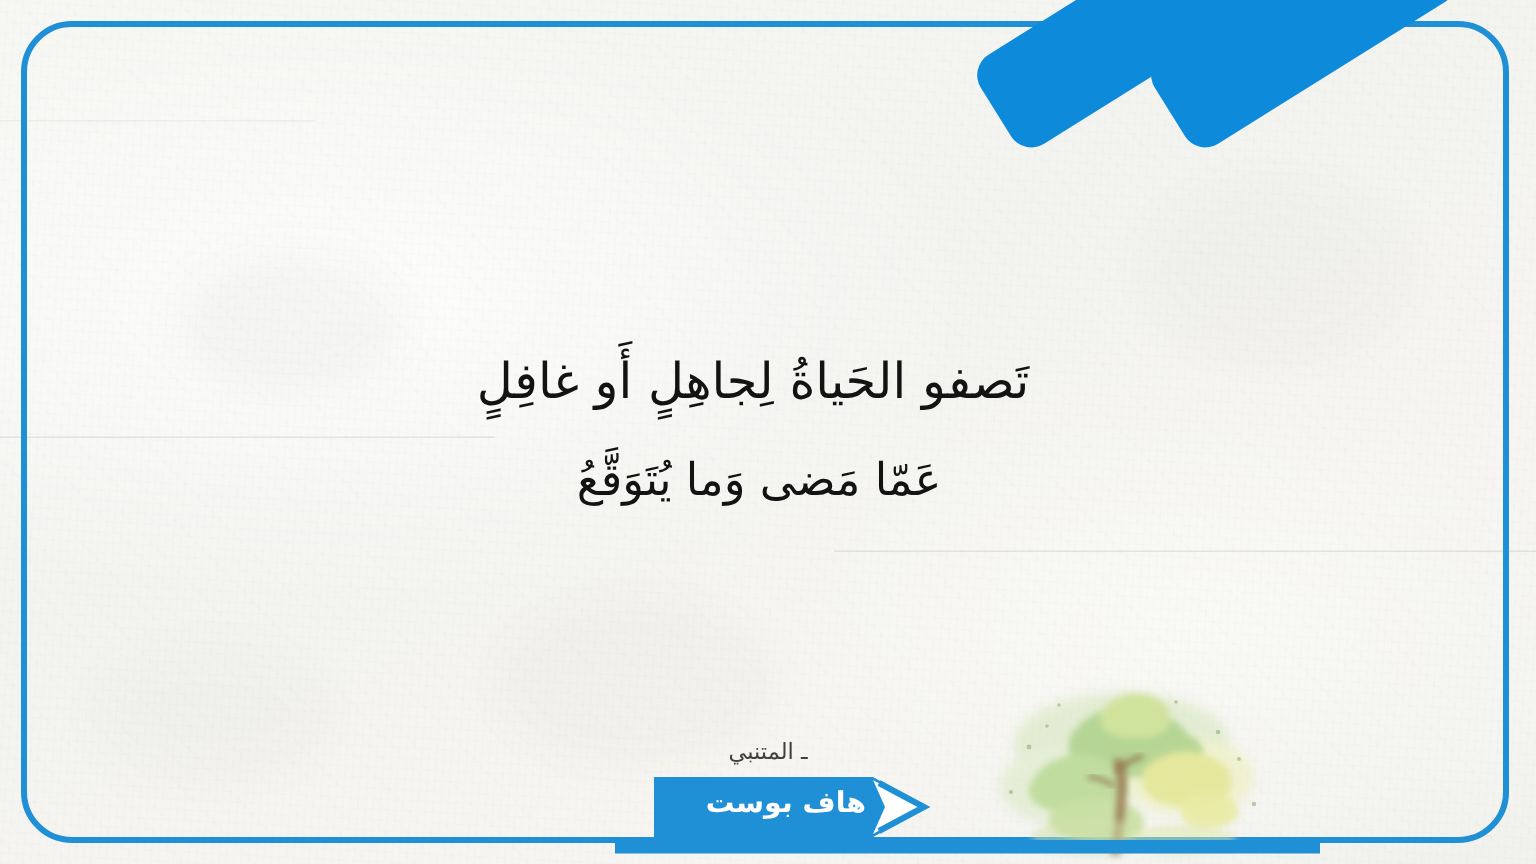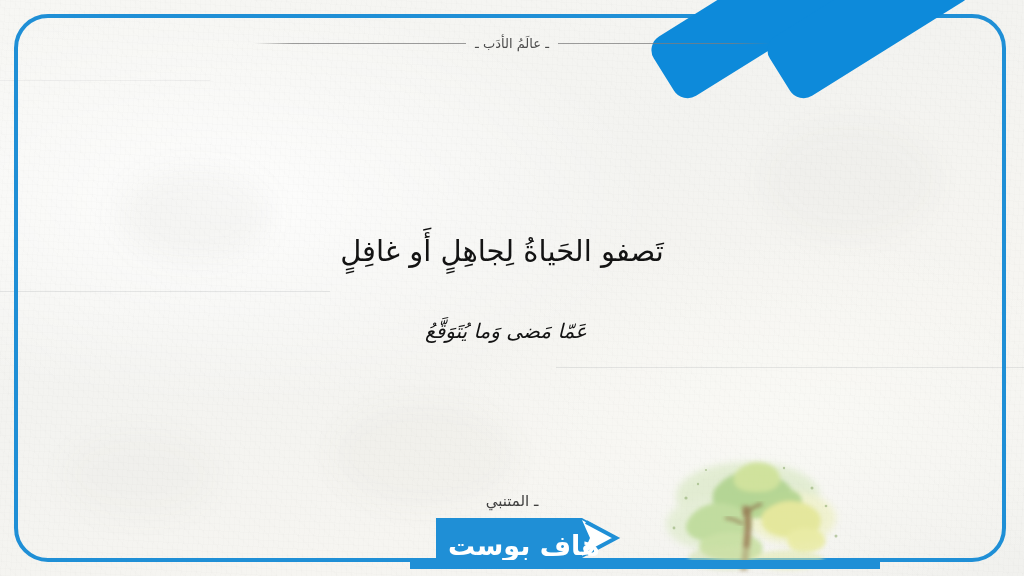--- a/index.html
+++ b/index.html
@@ -119,28 +119,27 @@
     direction: rtl;
     text-align: center;
   }
   .poem-line {
     font-family: "DejaVu Sans", sans-serif;
     color: #131313;
     white-space: nowrap;
     line-height: 1.1;
   }
   .poem-line.l1 {
-    font-size: 29px;
-    margin-bottom: 52px;
+    font-size: 33px;
+    margin-bottom: 32px;
     padding-right: 20px;
   }
   .poem-line.l2 {
-    font-size: 20px;
+    font-size: 30px;
     padding-right: 12px;
-    font-style: italic;
   }
 
   
   .attribution {
     position: absolute;
     left: 0;
     right: 0;
     top: 492px;
     text-align: center;
     direction: rtl;
@@ -167,30 +166,30 @@
     width: 205px;
     height: 70px;
   }
   .wm-shape {
     position: absolute;
     inset: 0;
   }
   .wm-text {
     position: absolute;
     left: 12px;
-    top: 20px;
+    top: 10px;
     width: 160px;
     height: 38px;
     display: flex;
     align-items: center;
     justify-content: center;
     direction: rtl;
     color: #ffffff;
     font-family: "DejaVu Sans", sans-serif;
-    font-size: 27px;
+    font-size: 19px;
     font-weight: bold;
     letter-spacing: 0px;
     white-space: nowrap;
   }
   .wm-bar {
     position: absolute;
     left: -22px;
     top: 54px;
     width: 470px;
     height: 9px;
@@ -213,25 +212,20 @@
   <div class="rule" style="left:556px;top:367px;width:468px;"></div>
   <div class="rule" style="left:0;top:80px;width:210px;opacity:.5;"></div>
 
   <div class="frame"></div>
 
   <div class="stripes">
     <div class="stripe s1"></div>
     <div class="stripe s2"></div>
   </div>
 
-  <div class="header">
-    <div class="header-rule left"></div>
-    <div class="header-title">ـ عالَمُ الأدَب ـ</div>
-    <div class="header-rule"></div>
-  </div>
 
   <div class="poem">
     <div class="poem-line l1">تَصفو الحَياةُ لِجاهِلٍ أَو غافِلٍ</div>
     <div class="poem-line l2">عَمّا مَضى وَما يُتَوَقَّعُ</div>
   </div>
 
   <div class="attribution">ـ المتنبي</div>
 
   <div class="tree">
     <svg width="215" height="144" viewBox="0 0 215 144" xmlns="http://www.w3.org/2000/svg" aria-hidden="true">

